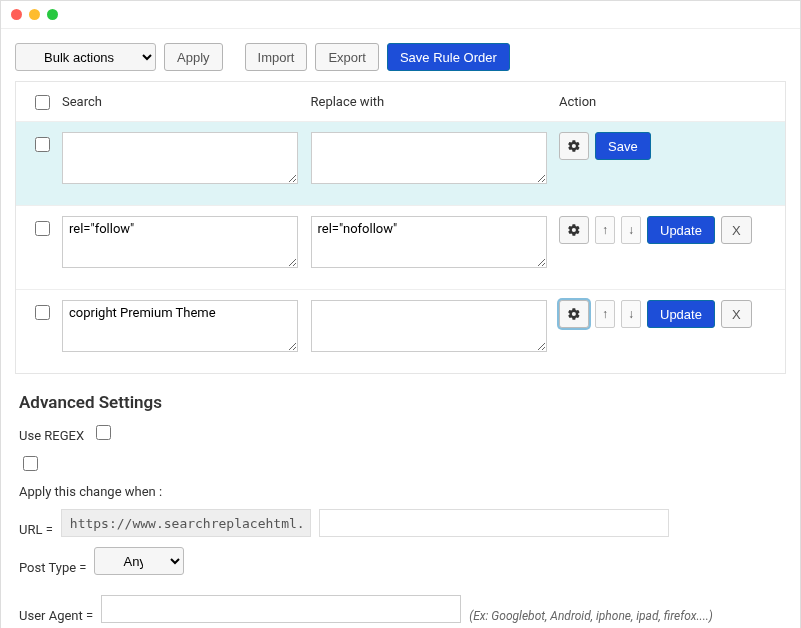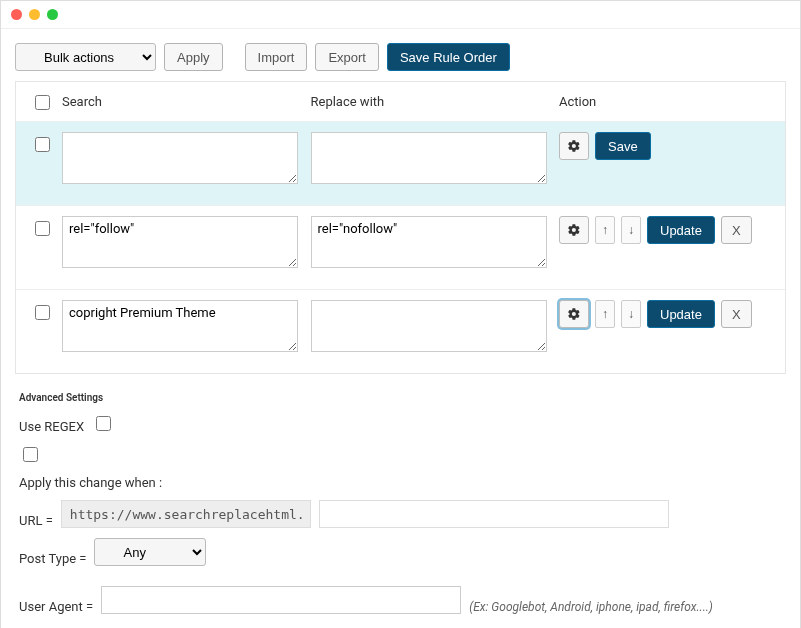--- a/index.html
+++ b/index.html
@@ -46,21 +46,21 @@
     border: 1px solid #b4b4b4;
     background: #f7f7f7;
     color: #555;
     height: 28px;
     padding: 0 12px;
     font-size: 13px;
     border-radius: 3px;
     cursor: pointer;
   }
   .btn-primary {
-    background: #0c4a6e;
+    background: #1d4ed8;
     border-color: #0a6ea3;
     color: #fff;
   }
   .toolbar .spacer { width: 6px; }
   .table {
     border: 1px solid #e5e5e5;
     width: 100%;
   }
   .thead {
     display: grid;
@@ -124,21 +124,21 @@
     justify-content: center;
     cursor: pointer;
     font-size: 12px;
     color: #555;
   }
   .adv {
     padding: 12px 4px 4px;
   }
   .adv h4 {
     margin: 6px 0 10px;
-    font-size: 10px;
+    font-size: 17px;
     font-weight: 600;
   }
   .adv-row {
     display: flex;
     align-items: flex-end;
     gap: 8px;
     margin: 10px 0;
     font-size: 13px;
   }
   .adv-row label { white-space: nowrap; }
@@ -275,21 +275,21 @@
       </div>
 
       <div class="adv-row">
         <label>URL =</label>
         <input class="readonly-input" readonly="" value="https://www.searchreplacehtml.com" style="">
         <div class="url-blank"></div>
       </div>
 
       <div class="adv-row">
         <label>Post Type =</label>
-        <select class="select" style="width:112px">
+        <select class="select" style="width:90px">
           <option>Any</option>
         </select>
       </div>
 
       <div class="adv-row">
         <label>User Agent =</label>
         <input class="text-input" style="width: 360px;">
         <span class="hint">(Ex: Googlebot, Android, iphone, ipad, firefox....)</span>
       </div>
 

